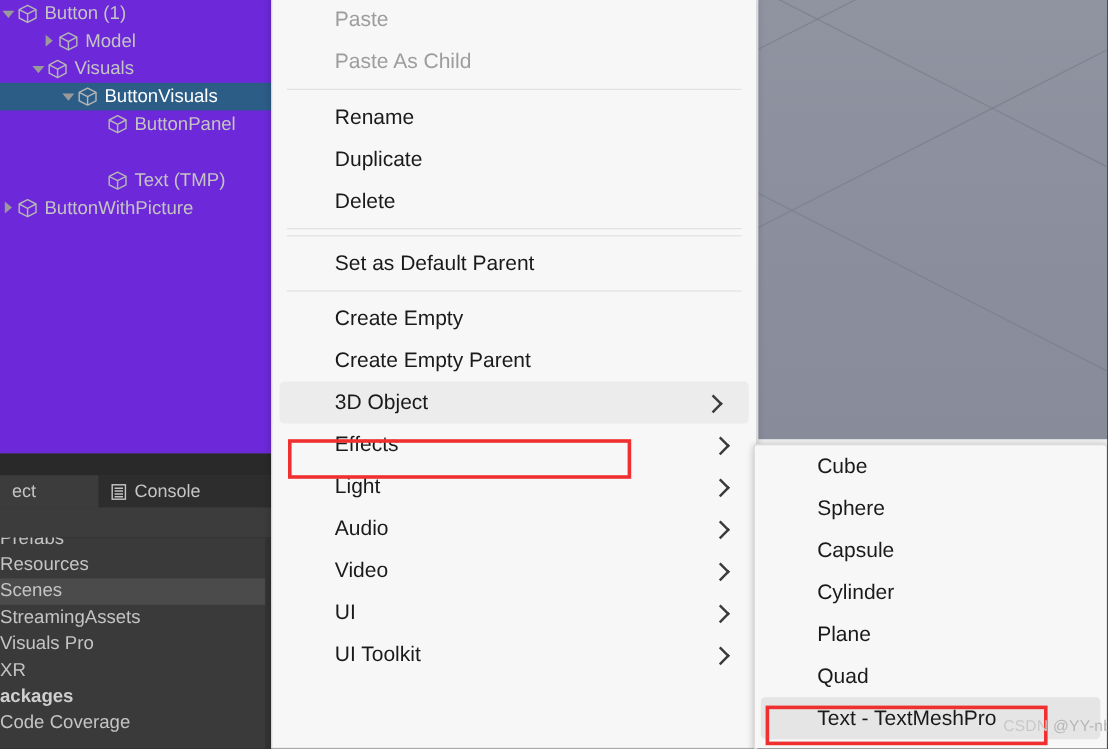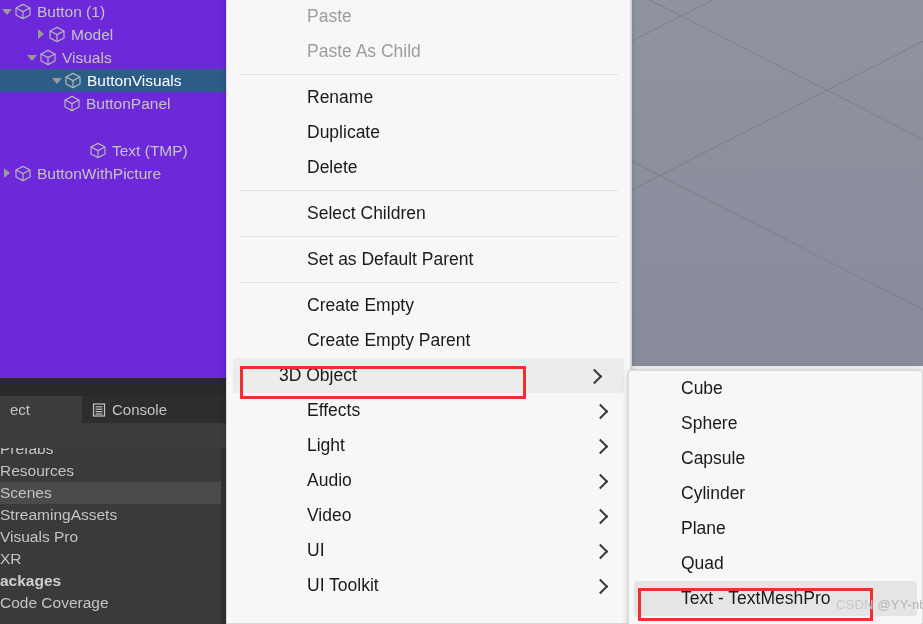--- a/index.html
+++ b/index.html
@@ -178,21 +178,21 @@
     background: #f7f7f7;
     border: 1px solid #d9d9d9;
     box-sizing: border-box;
     box-shadow: 0 1px 6px rgba(0,0,0,0.22);
   }
   .menu-item {
     position: relative;
     height: 35px;
     display: flex;
     align-items: center;
-    padding-left: 80px;
+    padding-left: 52px;
     font-size: 17.5px;
     color: #1a1a1a;
     box-sizing: border-box;
     white-space: nowrap;
   }
   .menu-item.disabled { color: #9d9d9d; }
   .menu-item.highlight {
     background: #ececec;
     border-radius: 4px;
     margin: 0 6px;
@@ -324,21 +324,21 @@
           <span class="h-arrow down"></span>
           <span class="h-cube">
             <svg width="18" height="17" viewBox="0 0 18 17">
               <path d="M9 1.4 L16 5 L16 12 L9 15.6 L2 12 L2 5 Z" fill="none" stroke="#b6b6b6" stroke-width="1.2" stroke-linejoin="round"></path>
               <path d="M2 5 L9 8.6 L16 5" fill="none" stroke="#b6b6b6" stroke-width="1.2" stroke-linejoin="round"></path>
               <path d="M9 8.6 L9 15.6" fill="none" stroke="#b6b6b6" stroke-width="1.2"></path>
             </svg>
           </span>
           <span class="h-label">ButtonVisuals</span>
         </div>
-        <div class="h-row" style="padding-left: 49px;">
+        <div class="h-row" style="padding-left: 75px;">
           <span class="h-arrow"></span>
           <span class="h-cube">
             <svg width="18" height="17" viewBox="0 0 18 17">
               <path d="M9 1.4 L16 5 L16 12 L9 15.6 L2 12 L2 5 Z" fill="none" stroke="#b6b6b6" stroke-width="1.2" stroke-linejoin="round"></path>
               <path d="M2 5 L9 8.6 L16 5" fill="none" stroke="#b6b6b6" stroke-width="1.2" stroke-linejoin="round"></path>
               <path d="M9 8.6 L9 15.6" fill="none" stroke="#b6b6b6" stroke-width="1.2"></path>
             </svg>
           </span>
           <span class="h-label">ButtonPanel</span>
         </div>
@@ -412,23 +412,20 @@
         <div class="menu-item">
           <span>Rename</span>
         </div>
         <div class="menu-item">
           <span>Duplicate</span>
         </div>
         <div class="menu-item">
           <span>Delete</span>
         </div>
         <div class="menu-sep"></div>
-        <div class="menu-item">
-          <span>Select Children</span>
-        </div>
         <div class="menu-sep"></div>
         <div class="menu-item">
           <span>Set as Default Parent</span>
         </div>
         <div class="menu-sep"></div>
         <div class="menu-item">
           <span>Create Empty</span>
         </div>
         <div class="menu-item">
           <span>Create Empty Parent</span>

